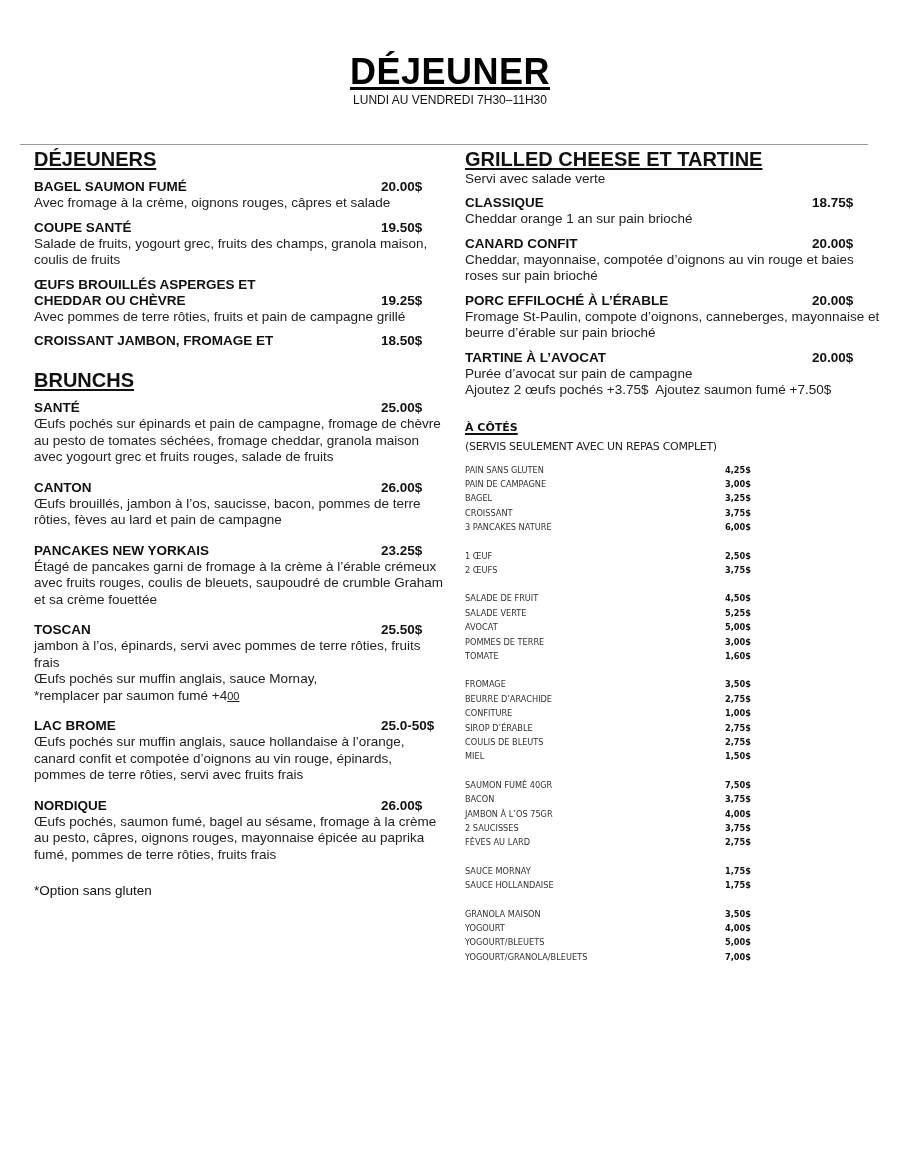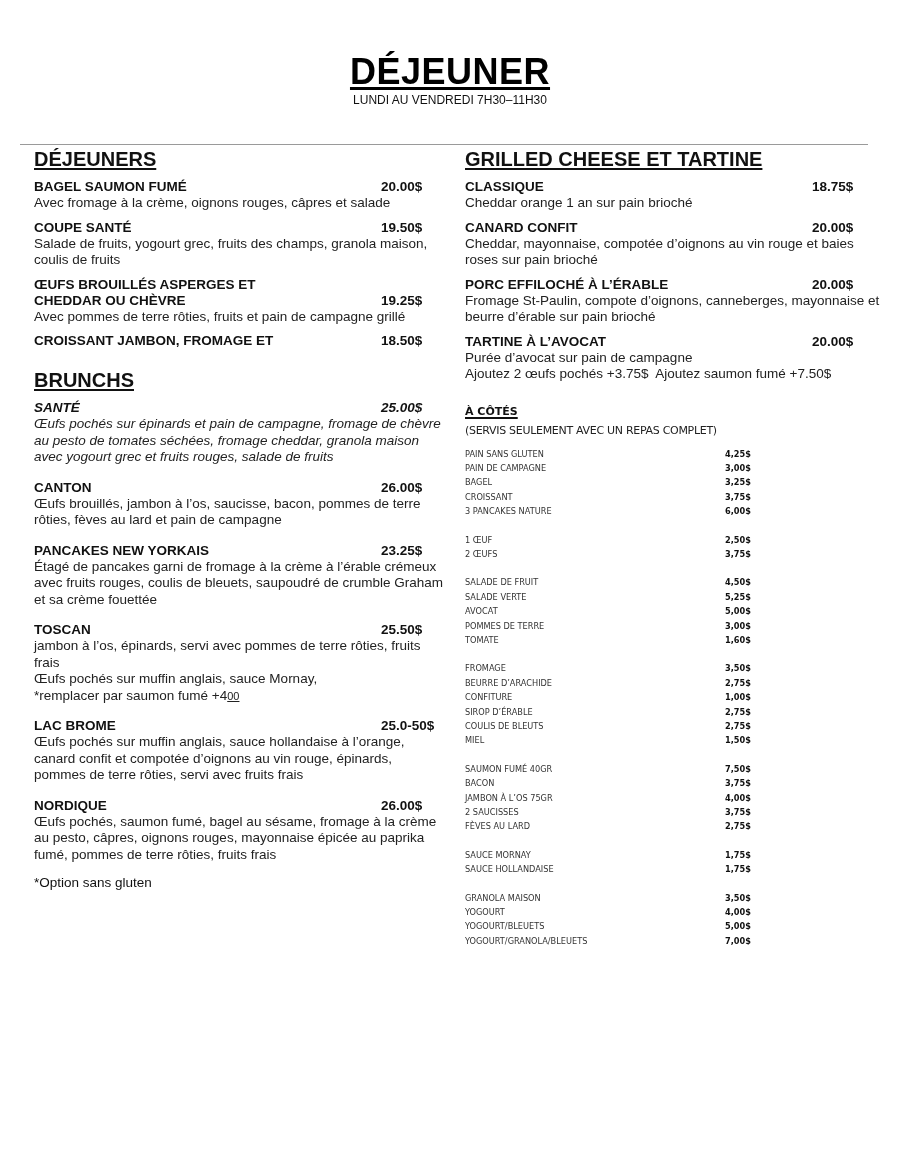--- a/index.html
+++ b/index.html
@@ -19,21 +19,21 @@
     .section-note { font-size: 13.5px; line-height: 16px; color: #222; }
 
     .item { margin-top: 8px; }
     .item-head { display: flex; font-size: 13.5px; font-weight: bold; line-height: 16px; color: #111; gap: 35px; }
     .item-name { width: 312px; }
     .item-price { white-space: nowrap; }
     .item-desc { font-size: 13.5px; line-height: 16.5px; color: #222; }
     .brunch .item { margin-top: 14px; }
     .underline-sm { text-decoration: underline; font-size: 11px; }
 
-    .footnote { font-size: 13.5px; line-height: 16px; margin-top: 12px; color: #111; }
+    .footnote { font-size: 13.5px; line-height: 16px; margin-top: 20px; color: #111; }
 
     .sides-title { font-family: "DejaVu Sans", sans-serif; font-size: 11px; font-weight: bold; text-decoration: underline; text-decoration-thickness: 2px; text-underline-offset: 2px; line-height: 22px; color: #111; }
     .sides-note { font-family: "DejaVu Sans", sans-serif; font-size: 11px; line-height: 16px; color: #222; letter-spacing: -0.3px; }
     .side-group { margin-top: 8px; }
     .side-group + .side-group { margin-top: 14px; }
     .side-row { display: flex; font-family: "DejaVu Sans", sans-serif; font-size: 8.2px; line-height: 14.4px; color: #333; }
     .side-name { width: 260px; }
     .side-price { font-weight: bold; color: #111; }
 
     .spacer-right { height: 18px; }
@@ -83,21 +83,21 @@
       <div class="item-head">
         <span class="item-name">CROISSANT JAMBON, FROMAGE ET</span>
         <span class="item-price">18.50$</span>
       </div>
     </div>
   </section>
 
   <section class="brunch" style="margin-top:19px;">
     <div class="section-title">BRUNCHS</div>
 
-    <div class="item" style="margin-top:8px;font-style:italic;">
+    <div class="item" style="margin-top:8px;">
       <div class="item-head">
         <span class="item-name">SANTÉ</span>
         <span class="item-price">25.00$</span>
       </div>
       <div class="item-desc">Œufs pochés sur épinards et pain de campagne, fromage de chèvre au pesto de tomates séchées, fromage cheddar, granola maison avec yogourt grec et fruits rouges, salade de fruits</div>
     </div>
 
     <div class="item">
       <div class="item-head">
         <span class="item-name">CANTON</span>
@@ -140,20 +140,21 @@
       <div class="item-desc">Œufs pochés, saumon fumé, bagel au sésame, fromage à la crème au pesto, câpres, oignons rouges, mayonnaise épicée au paprika fumé, pommes de terre rôties, fruits frais</div>
     </div>
 
     <div class="footnote">*Option sans gluten</div>
   </section>
 </div>
 
 <div class="col-right">
   <section>
     <div class="section-title">GRILLED CHEESE ET TARTINE</div>
+    <div class="section-note">Servi avec salade verte</div>
 
     <div class="item">
       <div class="item-head">
         <span class="item-name">CLASSIQUE</span>
         <span class="item-price">18.75$</span>
       </div>
       <div class="item-desc">Cheddar orange 1 an sur pain brioché</div>
     </div>
 
     <div class="item">

